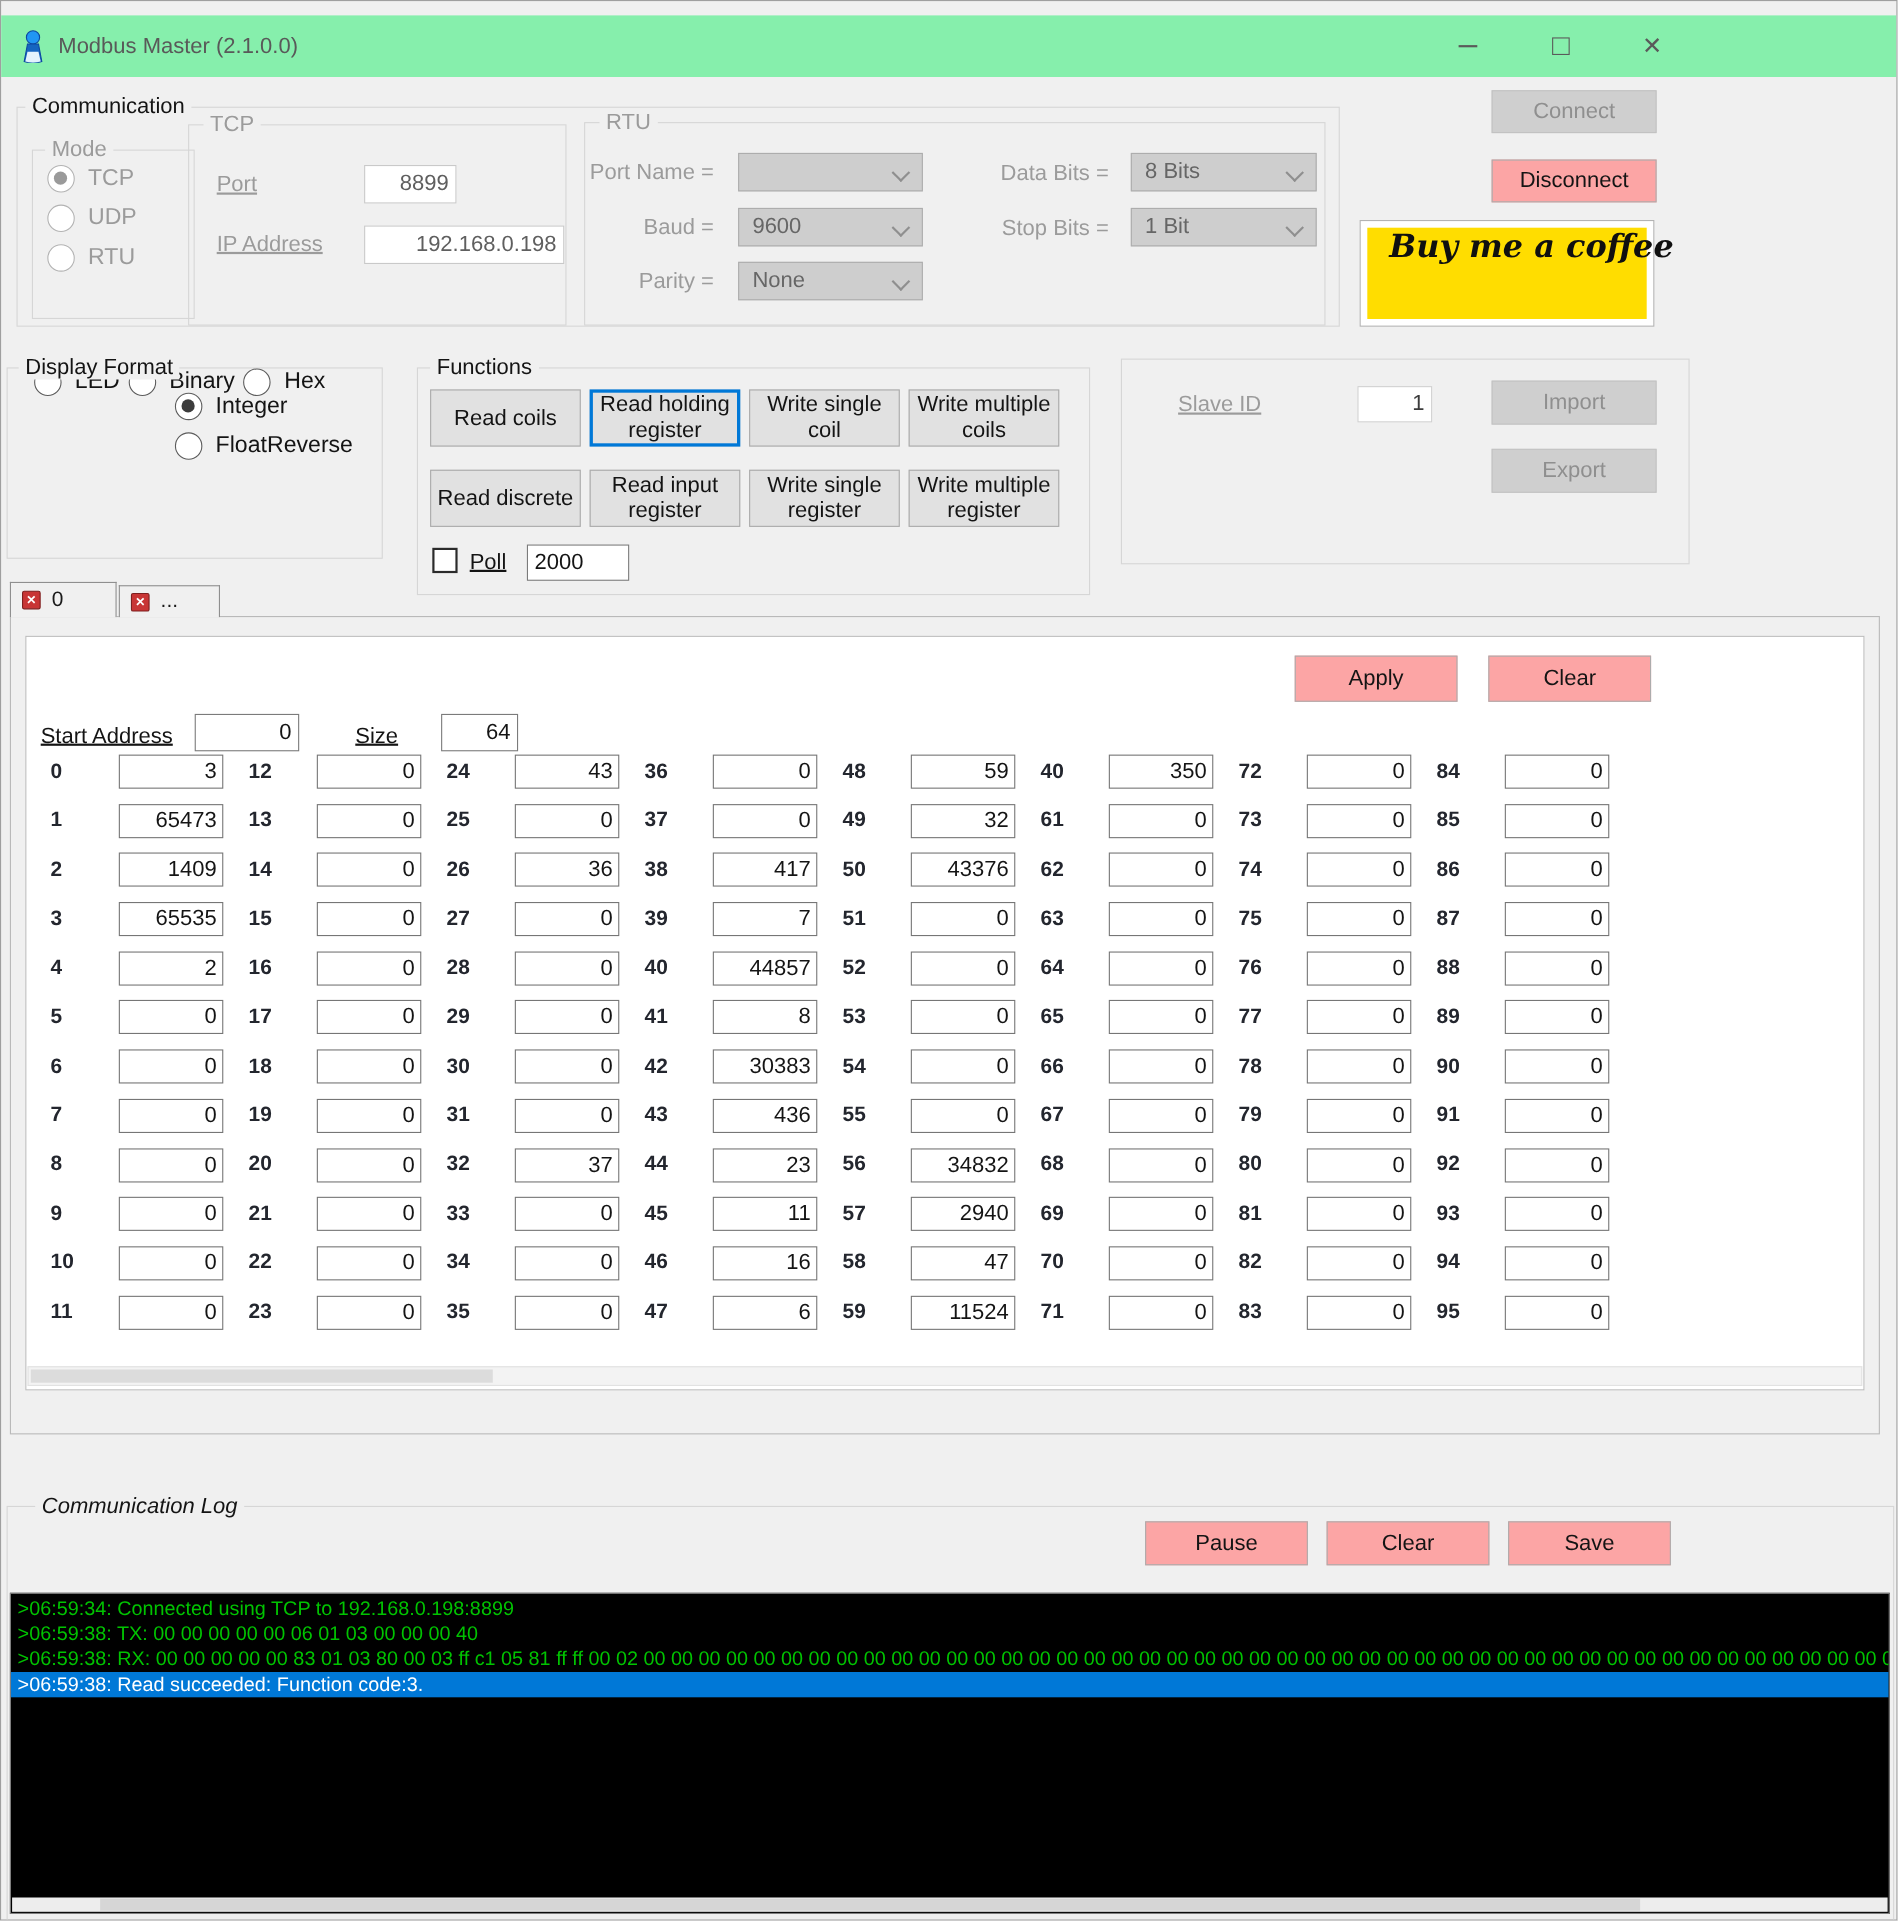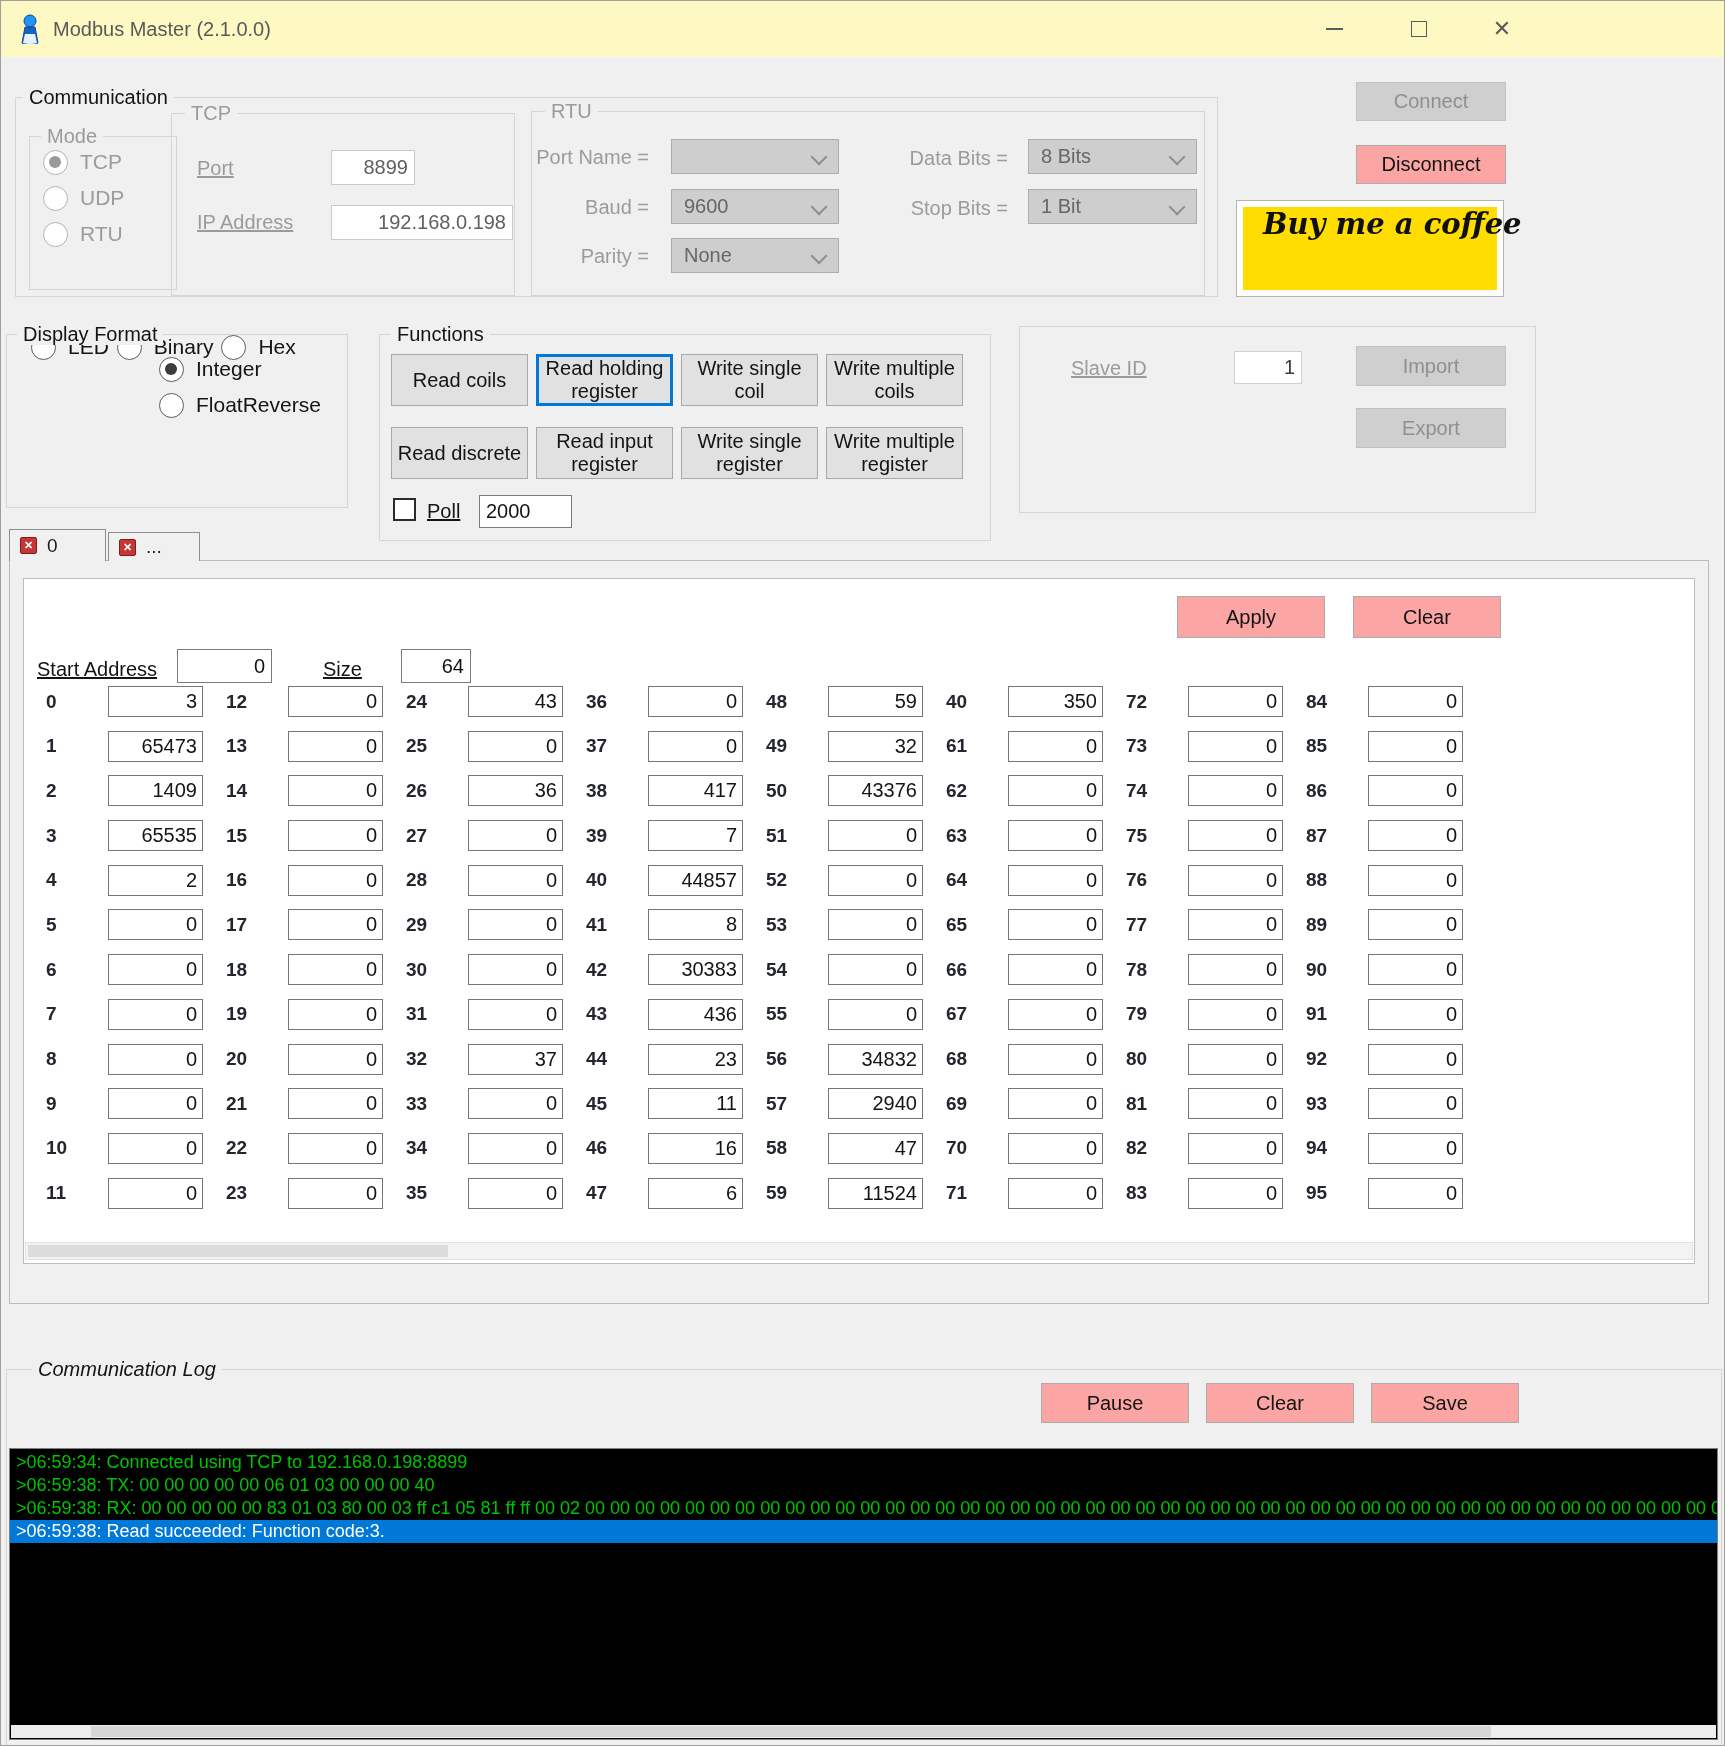--- a/index.html
+++ b/index.html
@@ -1,20 +1,20 @@
 <!DOCTYPE html>
 <html><head>
 <meta charset="utf-8">
 <style>
   html,body{margin:0;padding:0;background:#cfcfcf;}
   #app{position:relative;width:1725px;height:1746px;background:#f0f0f0;
        font-family:"Liberation Sans",sans-serif;border:1px solid #9f9f9f;box-sizing:border-box;overflow:hidden;}
 
   
-  #titlebar{position:absolute;left:0;top:0;width:1723px;height:56px;background:#fef9c3;}
+  #titlebar{position:absolute;left:0;top:13px;width:1723px;height:56px;background:#86efac;}
   #app-icon{position:absolute;left:16px;top:13px;width:26px;height:30px;}
   #window-title{position:absolute;left:52px;top:17px;font-size:20px;color:#595959;white-space:nowrap;}
   .win-btn{position:absolute;top:0;width:66px;height:56px;display:flex;align-items:center;justify-content:center;color:#5a5a5a;}
   #btn-min{left:1300px;} #btn-max{left:1385px;} #btn-close{left:1468px;font-size:22px;}
   .min-line{width:17px;height:2px;background:#5a5a5a;}
   .max-rect{width:16px;height:16px;border:1.5px solid #5a5a5a;box-sizing:border-box;}
 
   
   .gb{position:absolute;border:1px solid #d6d6d6;}
   .gb-title{position:absolute;font-size:20px;color:#141414;background:#f0f0f0;padding:0 6px;line-height:22px;white-space:nowrap;z-index:3;}

